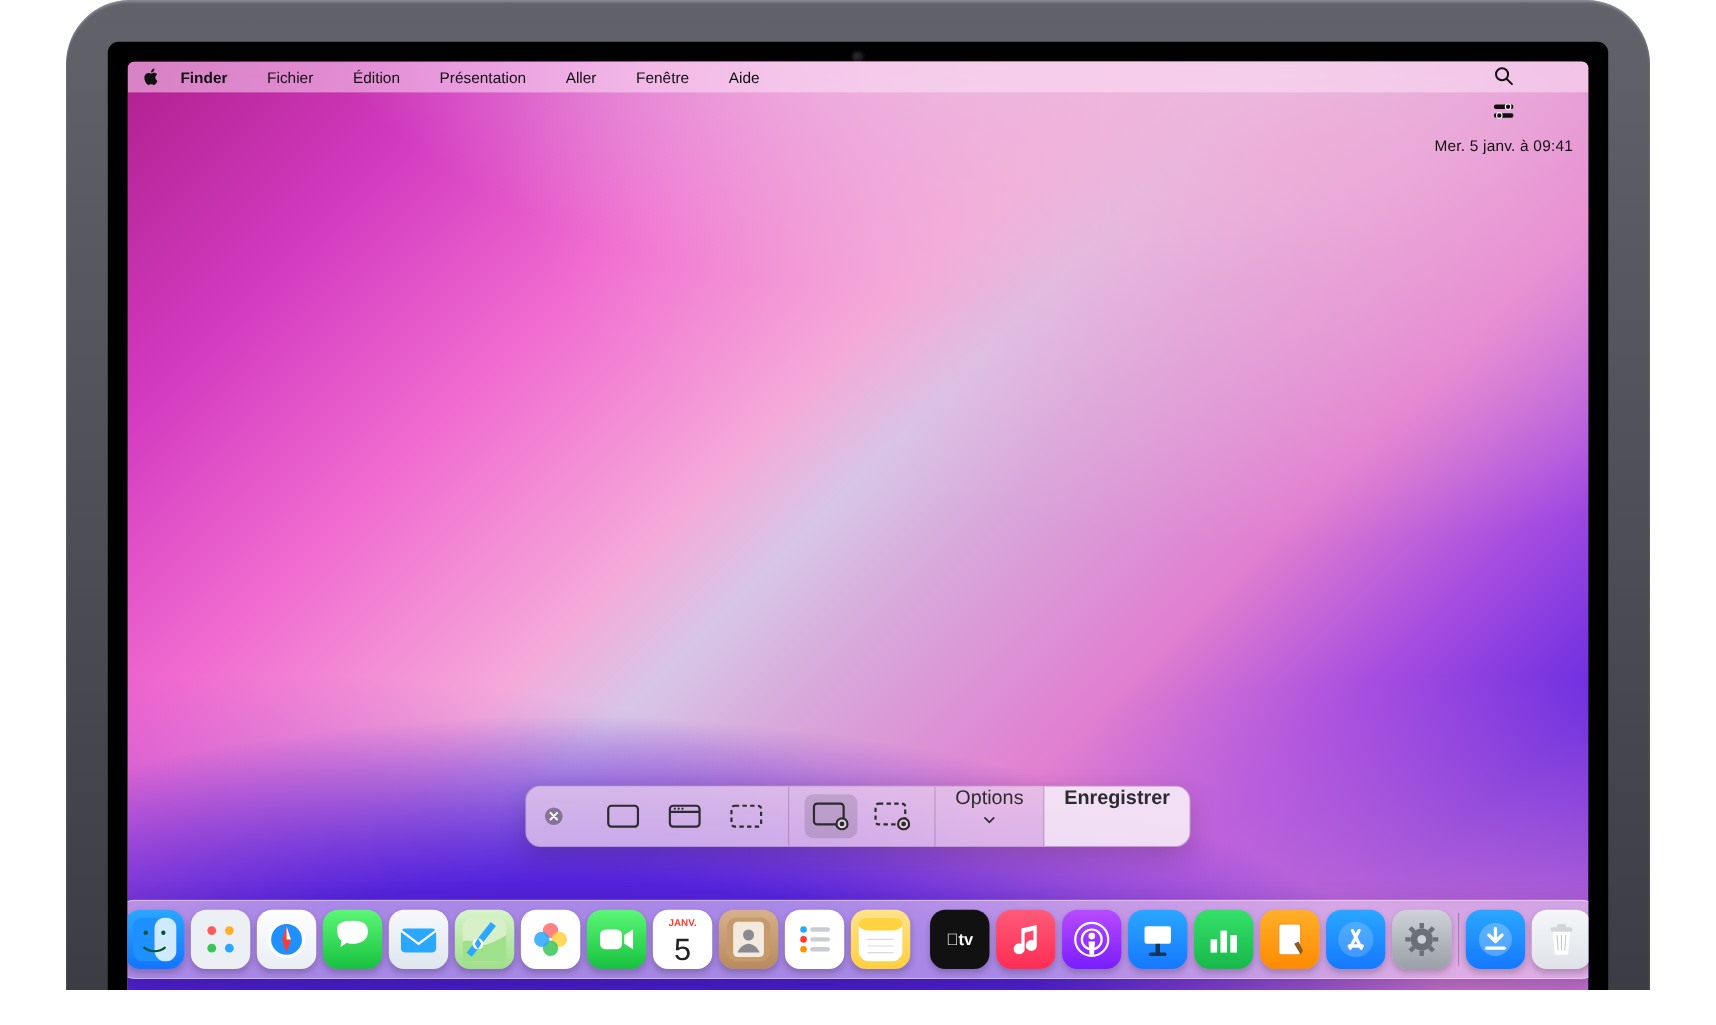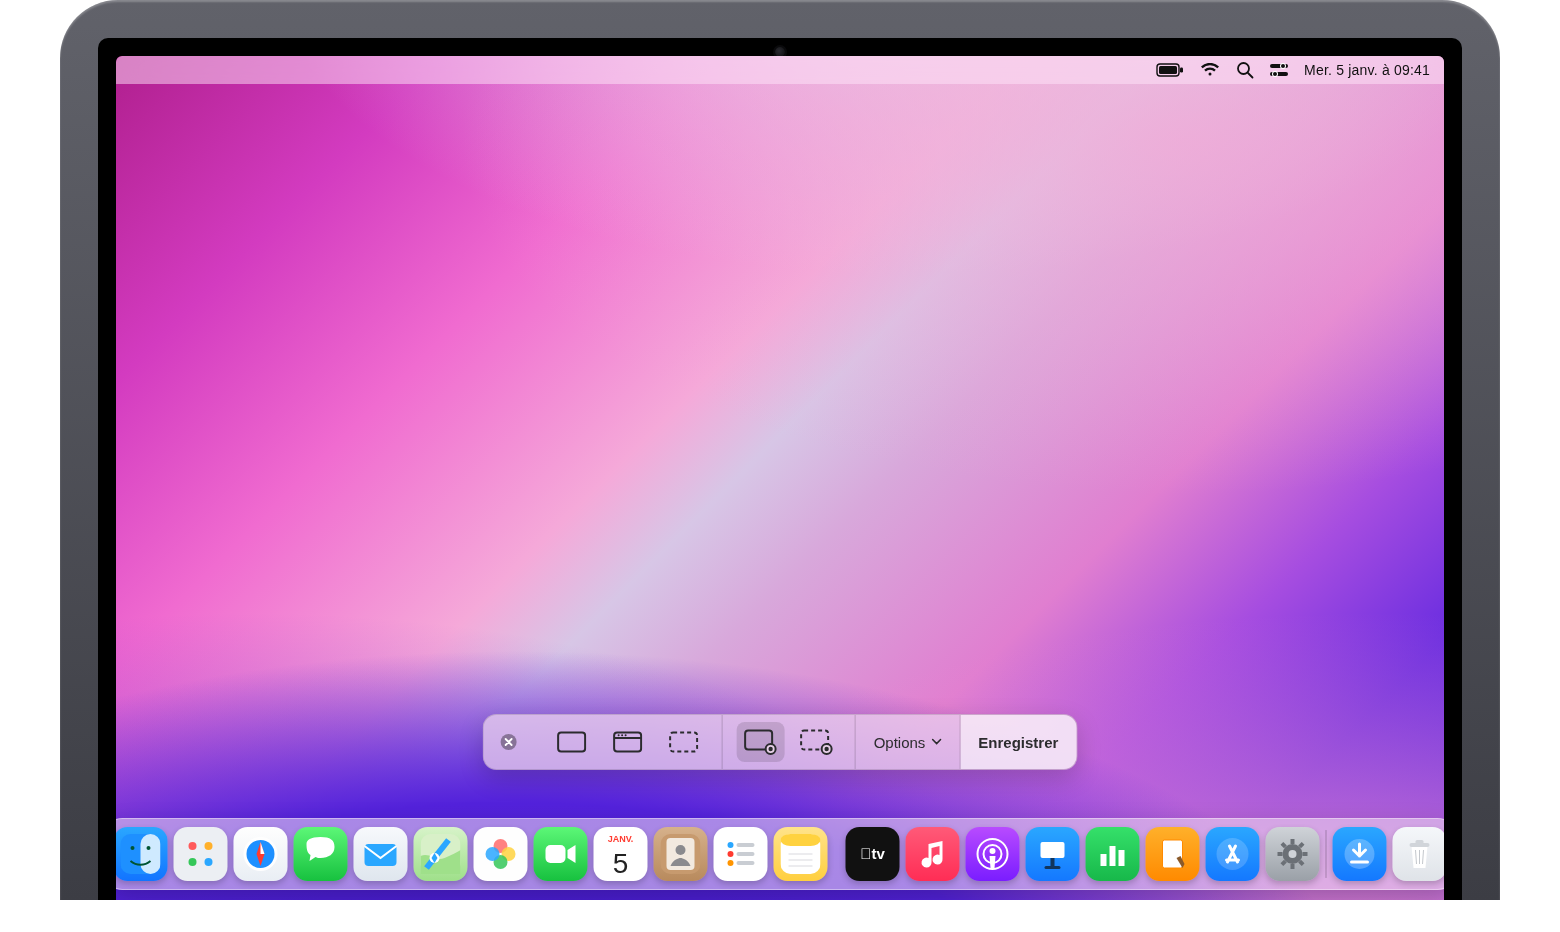--- a/index.html
+++ b/index.html
@@ -17,35 +17,35 @@
   .wave { position: absolute; inset: 0; pointer-events: none; }
   .w1 { background: radial-gradient(120% 90% at 30% 120%, #3d17c9 0%, #5322db 35%, rgba(107,45,224,0) 55%); }
   .w2 { background: radial-gradient(110% 80% at 10% 110%, #8f2bd5 0%, rgba(179,54,200,0) 55%); }
   .w3 { background: radial-gradient(120% 80% at 95% 110%, #f08fd1 0%, rgba(243,160,214,0) 55%); }
   .w4 { background: radial-gradient(80% 60% at 60% -10%, #e5d4ea 0%, rgba(229,212,234,0) 60%); }
   .w5 { background: radial-gradient(90% 70% at 80% 10%, #f3a9d6 0%, rgba(243,169,214,0) 60%); opacity:.75;}
 
   
   .menubar { position: absolute; top: 0; left: 0; right: 0; height: 28px; display: flex; align-items: center; padding: 0 14px; background: rgba(255,230,250,.5); backdrop-filter: blur(20px); color: #111; font-size: 14px; }
   .menubar .left { display: flex; align-items: center; gap: 18px; }
-  .menubar .right { margin-left: auto; display: flex; align-items: center; gap: 16px; }
+  .menubar .right { margin-left: auto; display: flex; align-items: center; gap: 16px; flex-direction: column; }
   .apple { display: inline-flex; }
   .app-name { font-weight: 700; }
   .menubar .item { cursor: default; }
   .status-icon { display: inline-flex; align-items: center; justify-content: center; }
   .clock { letter-spacing: .2px; }
 
   
   .sstoolbar { position: absolute; left: 50%; transform: translateX(-50%); bottom: 130px; height: 56px; display: flex; align-items: stretch; background: rgba(238,214,238,.72); border: 1px solid rgba(0,0,0,.12); border-radius: 14px; box-shadow: 0 8px 24px rgba(0,0,0,.18); overflow: hidden; }
   .sstoolbar .segment { display: flex; align-items: center; padding: 0 10px; }
   .sstoolbar .divider { width: 1px; background: rgba(0,0,0,.18); }
   .ss-btn { width: 48px; height: 40px; margin: 0 4px; border-radius: 8px; display: inline-flex; align-items: center; justify-content: center; color: #2b2b2e; }
   .ss-btn.selected { background: rgba(0,0,0,.12); }
   .ss-close { width: 30px; height: 30px; border-radius: 50%; display:inline-flex; align-items:center; justify-content:center; color:#2b2b2e; }
-  .sstoolbar .text-btn { padding: 0 18px; display: flex; align-items: center; gap: 6px; font-size: 15px; color:#2c2c2e; }
+  .sstoolbar .text-btn { padding: 0 18px; display: flex; align-items: center; gap: 6px; font-size: 18px; color:#2c2c2e;flex-direction:column; }
   .sstoolbar .primary { background: rgba(255,255,255,.55); font-weight: 700; }
 
   
   .dock-wrap { position: absolute; left: 50%; transform: translateX(-50%); bottom: 10px; height: 72px; display: flex; align-items: center; background: rgba(240,220,240,.55); border: 1px solid rgba(255,255,255,.4); border-radius: 20px; padding: 6px 10px; box-shadow: 0 10px 26px rgba(0,0,0,.22); }
   .dock-items { display: flex; align-items: center; gap: 6px; }
   .dock-icon { width: 54px; height: 54px; border-radius: 14px; display: inline-flex; align-items: center; justify-content: center; box-shadow: 0 3px 6px rgba(0,0,0,.2); }
   .dock-sep { width: 1px; height: 48px; background: rgba(0,0,0,.25); margin: 0 6px; border-radius: 1px; }
 
   
   .ic-finder  { background: linear-gradient(#2aa7ff,#1274ff); }
@@ -87,20 +87,34 @@
       <div class="screen-bezel">
         <div class="camera"></div>
         <div class="screen">
           <div class="wave w4"></div>
           <div class="wave w5"></div>
           <div class="wave w3"></div>
           <div class="wave w2"></div>
           <div class="wave w1"></div>
 
           <div class="menubar">
+            <div class="left">
+              <span class="apple status-icon">
+                <svg width="16" height="16" viewBox="0 0 16 16" fill="#111">
+                    <path d="M11.2 8.4c0-1.8 1.5-2.6 1.6-2.7-0.9-1.3-2.2-1.5-2.7-1.5-1.1-.1-2.2.7-2.8.7-.6 0-1.5-.7-2.4-.6C3.6 4.3 2.5 5 1.9 6.1c-1.3 2.2-.3 5.5.9 7.3.6.9 1.3 1.8 2.3 1.8.9 0 1.3-.6 2.4-.6 1.1 0 1.4.6 2.4.6 1 0 1.6-.9 2.2-1.8.7-1 1-2 1-2 0 0-1.9-.7-1.9-3zM9.6 2.7c.5-.6.9-1.5.8-2.4-.8 0-1.7.5-2.2 1.2-.5.6-.9 1.5-.8 2.3.9.1 1.7-.5 2.2-1.1z"></path>
+                  </svg>
+              </span>
+              <span class="item app-name">Finder</span>
+              <span class="item" style="margin-left: 18px;">Fichier</span>
+                <span class="item" style="margin-left: 18px;">Édition</span>
+                <span class="item" style="margin-left: 18px;">Présentation</span>
+                <span class="item" style="margin-left: 18px;">Aller</span>
+                <span class="item" style="margin-left: 18px;">Fenêtre</span>
+                <span class="item" style="margin-left: 18px;">Aide</span>
+            </div>
             <div class="right">
               <span class="status-icon">
                 <svg width="28" height="14" viewBox="0 0 28 14" fill="none" stroke="#111" stroke-width="1.4">
                     <rect x="1" y="1" width="22" height="12" rx="3"></rect>
                     <rect x="3" y="3" width="18" height="8" rx="1.5" fill="#111" stroke="none"></rect>
                     <rect x="24" y="4.5" width="3" height="5" rx="1.2" fill="#111" stroke="none"></rect>
                   </svg>
               </span>
               <span class="status-icon">
                 <svg width="20" height="14" viewBox="0 0 20 14" fill="#111">

